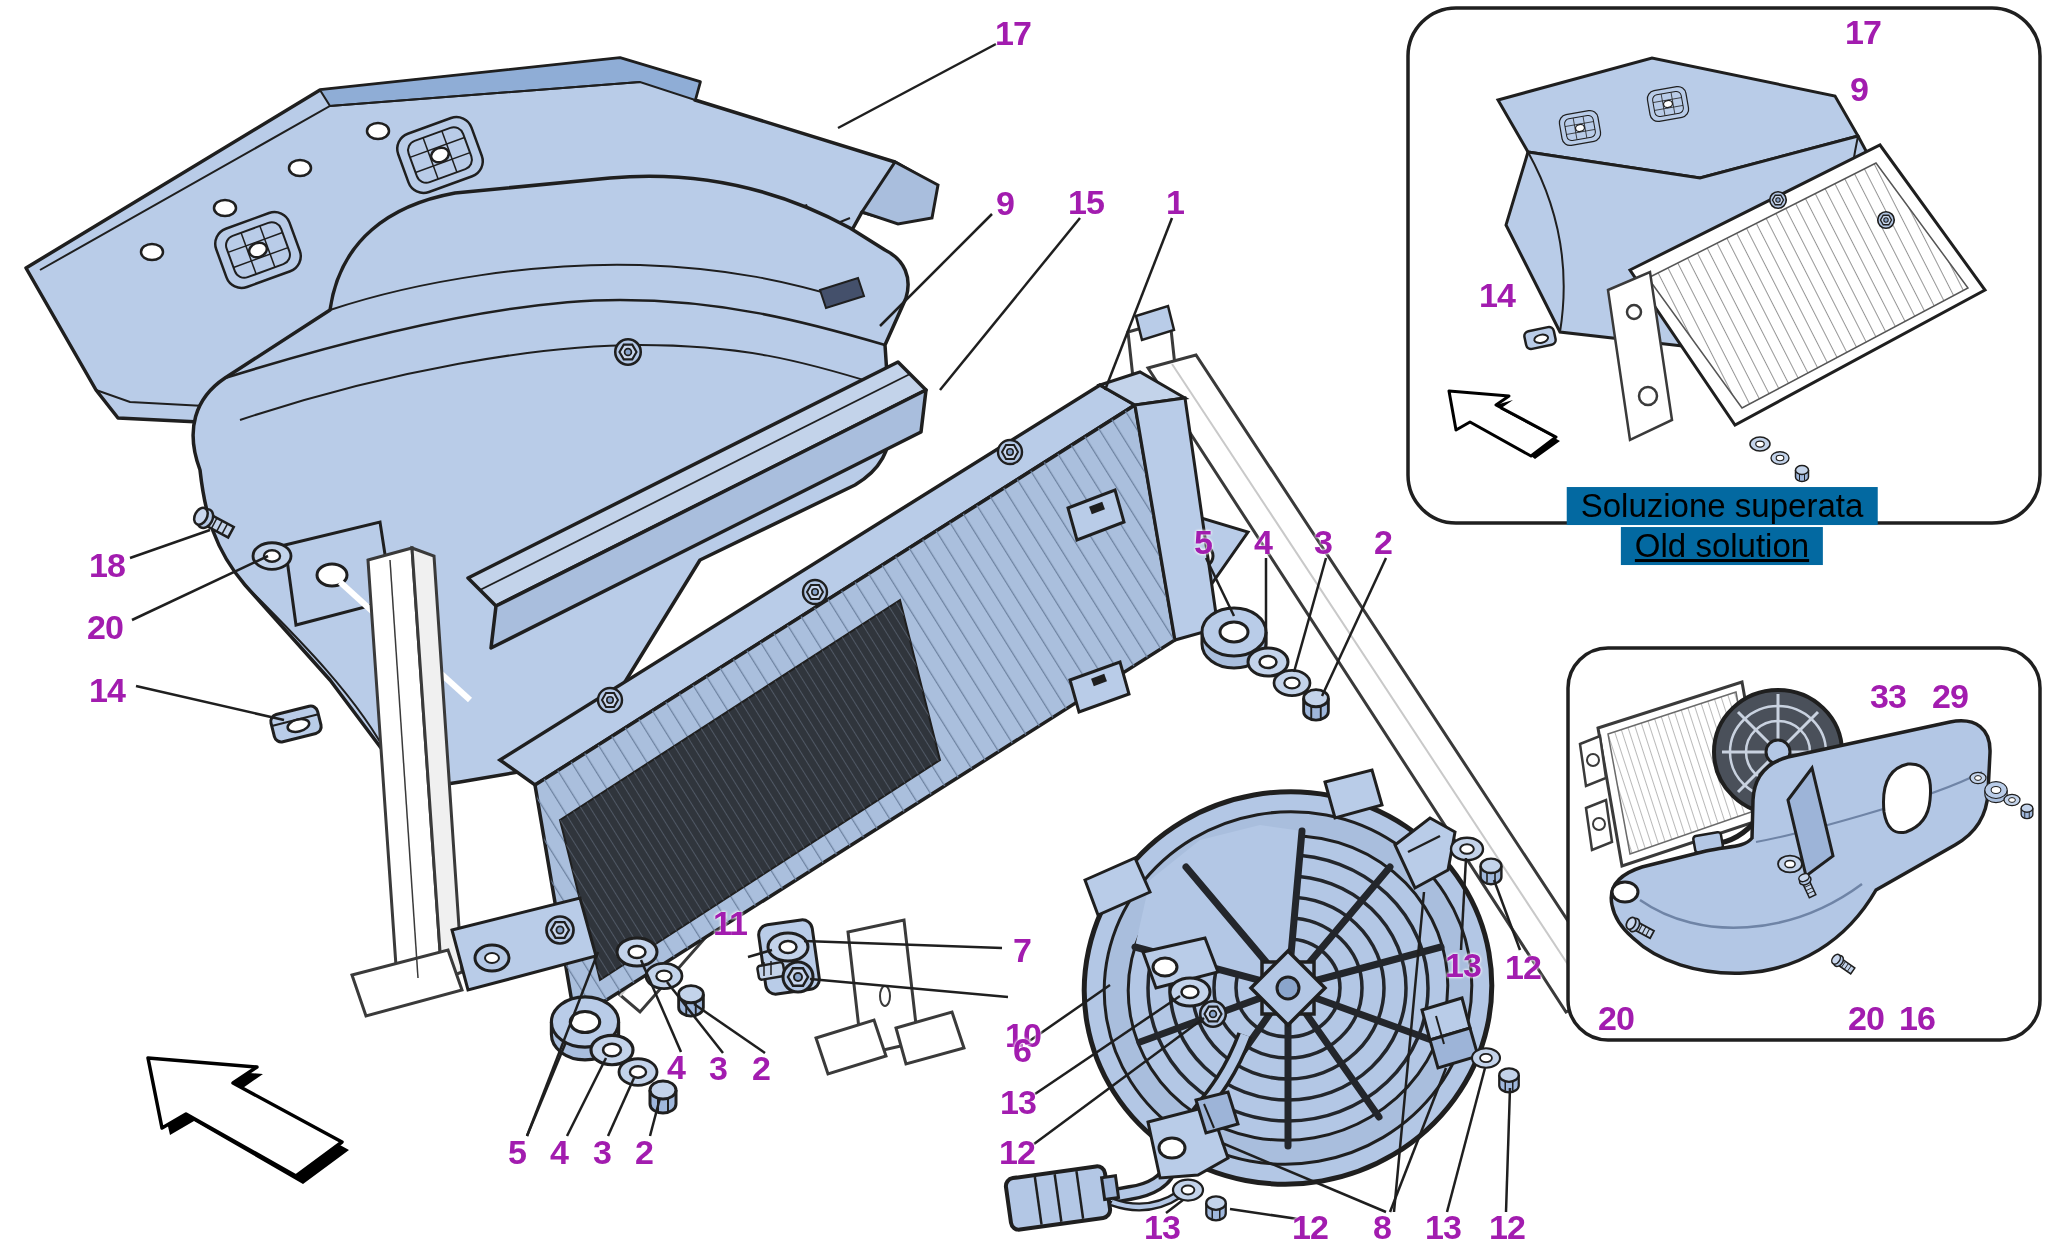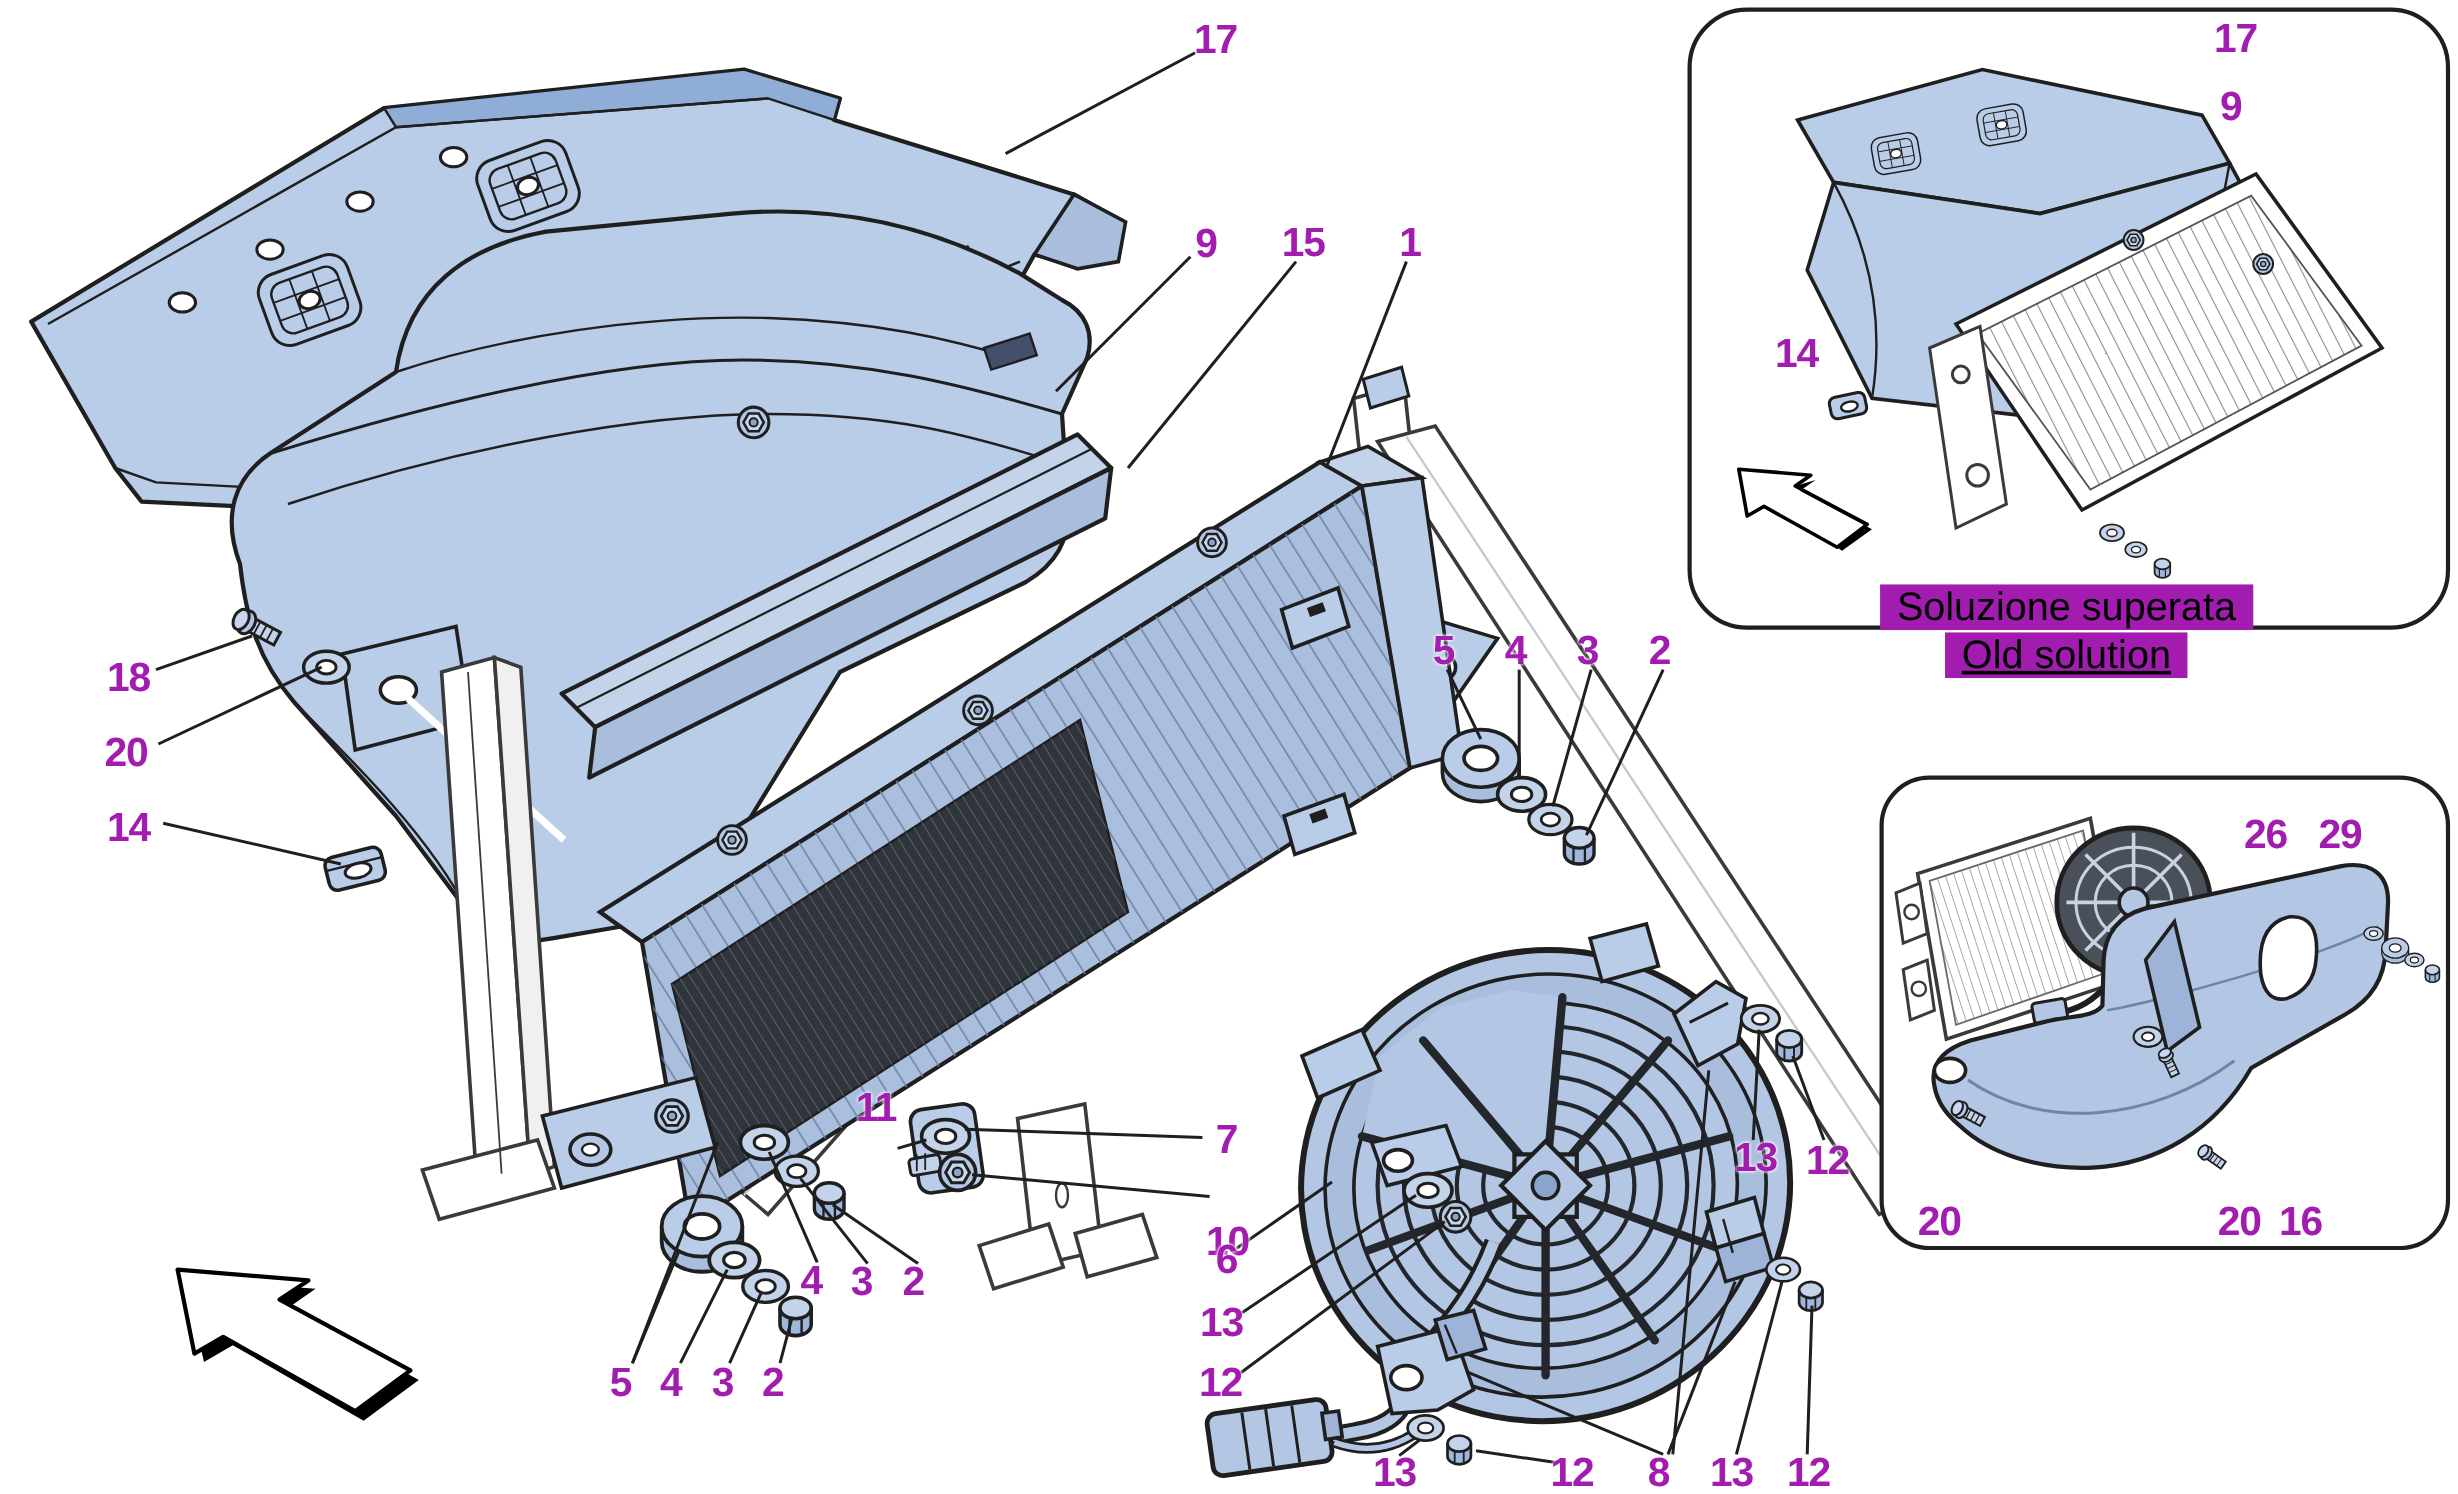--- a/index.html
+++ b/index.html
@@ -3,21 +3,21 @@
 <meta charset="utf-8">
 <style>
   html,body{margin:0;padding:0;background:#ffffff;}
   #stage{position:relative;width:2048px;height:1245px;background:#ffffff;overflow:hidden;
          font-family:"Liberation Sans",sans-serif;}
   #art{position:absolute;left:0;top:0;}
   #callout-layer{position:absolute;left:0;top:0;width:100%;height:100%;pointer-events:none;}
   .callout{position:absolute;transform:translate(-50%,-50%);
            font:700 34px/1 "Liberation Sans",sans-serif;color:#a21caf;letter-spacing:-1px;
            text-shadow:0 0 3px #fff,0 0 3px #fff;white-space:nowrap;}
-  .caption{position:absolute;transform:translate(-50%,-50%);background:#a21caf;padding:0 14px;
+  .caption{position:absolute;transform:translate(-50%,-50%);background:#0369a1;padding:0 14px;
            font:400 33px/1.15 "Liberation Sans",sans-serif;color:#000;white-space:nowrap;}
 </style>
 </head>
 <body>
 
 <div id="stage">
 
 <svg id="art" width="2048" height="1245" viewBox="0 0 2048 1245" xmlns="http://www.w3.org/2000/svg">
   <defs>
     <g id="washer">
@@ -423,20 +423,20 @@
       <span class="callout" style="left: 1463px; top: 965px;">13</span>
       <span class="callout" style="left: 1523px; top: 967px;">12</span>
       <span class="callout" style="left: 1162px; top: 1227px;">13</span>
       <span class="callout" style="left: 1310px; top: 1227px;">12</span>
       <span class="callout" style="left: 1382px; top: 1227px;">8</span>
       <span class="callout" style="left: 1443px; top: 1227px;">13</span>
       <span class="callout" style="left: 1507px; top: 1227px;">12</span>
       <span class="callout" style="left: 1863px; top: 32px;">17</span>
       <span class="callout" style="left: 1859px; top: 89px;">9</span>
       <span class="callout" style="left: 1497px; top: 295px;">14</span>
-      <span class="callout" style="left: 1888px; top: 696px;">26</span>
+      <span class="callout" style="left: 1888px; top: 696px;">33</span>
       <span class="callout" style="left: 1950px; top: 696px;">29</span>
       <span class="callout" style="left: 1616px; top: 1018px;">20</span>
       <span class="callout" style="left: 1866px; top: 1018px;">20</span>
       <span class="callout" style="left: 1917px; top: 1018px;">16</span>
     </div>
 
 </div>
 
 </body></html>

